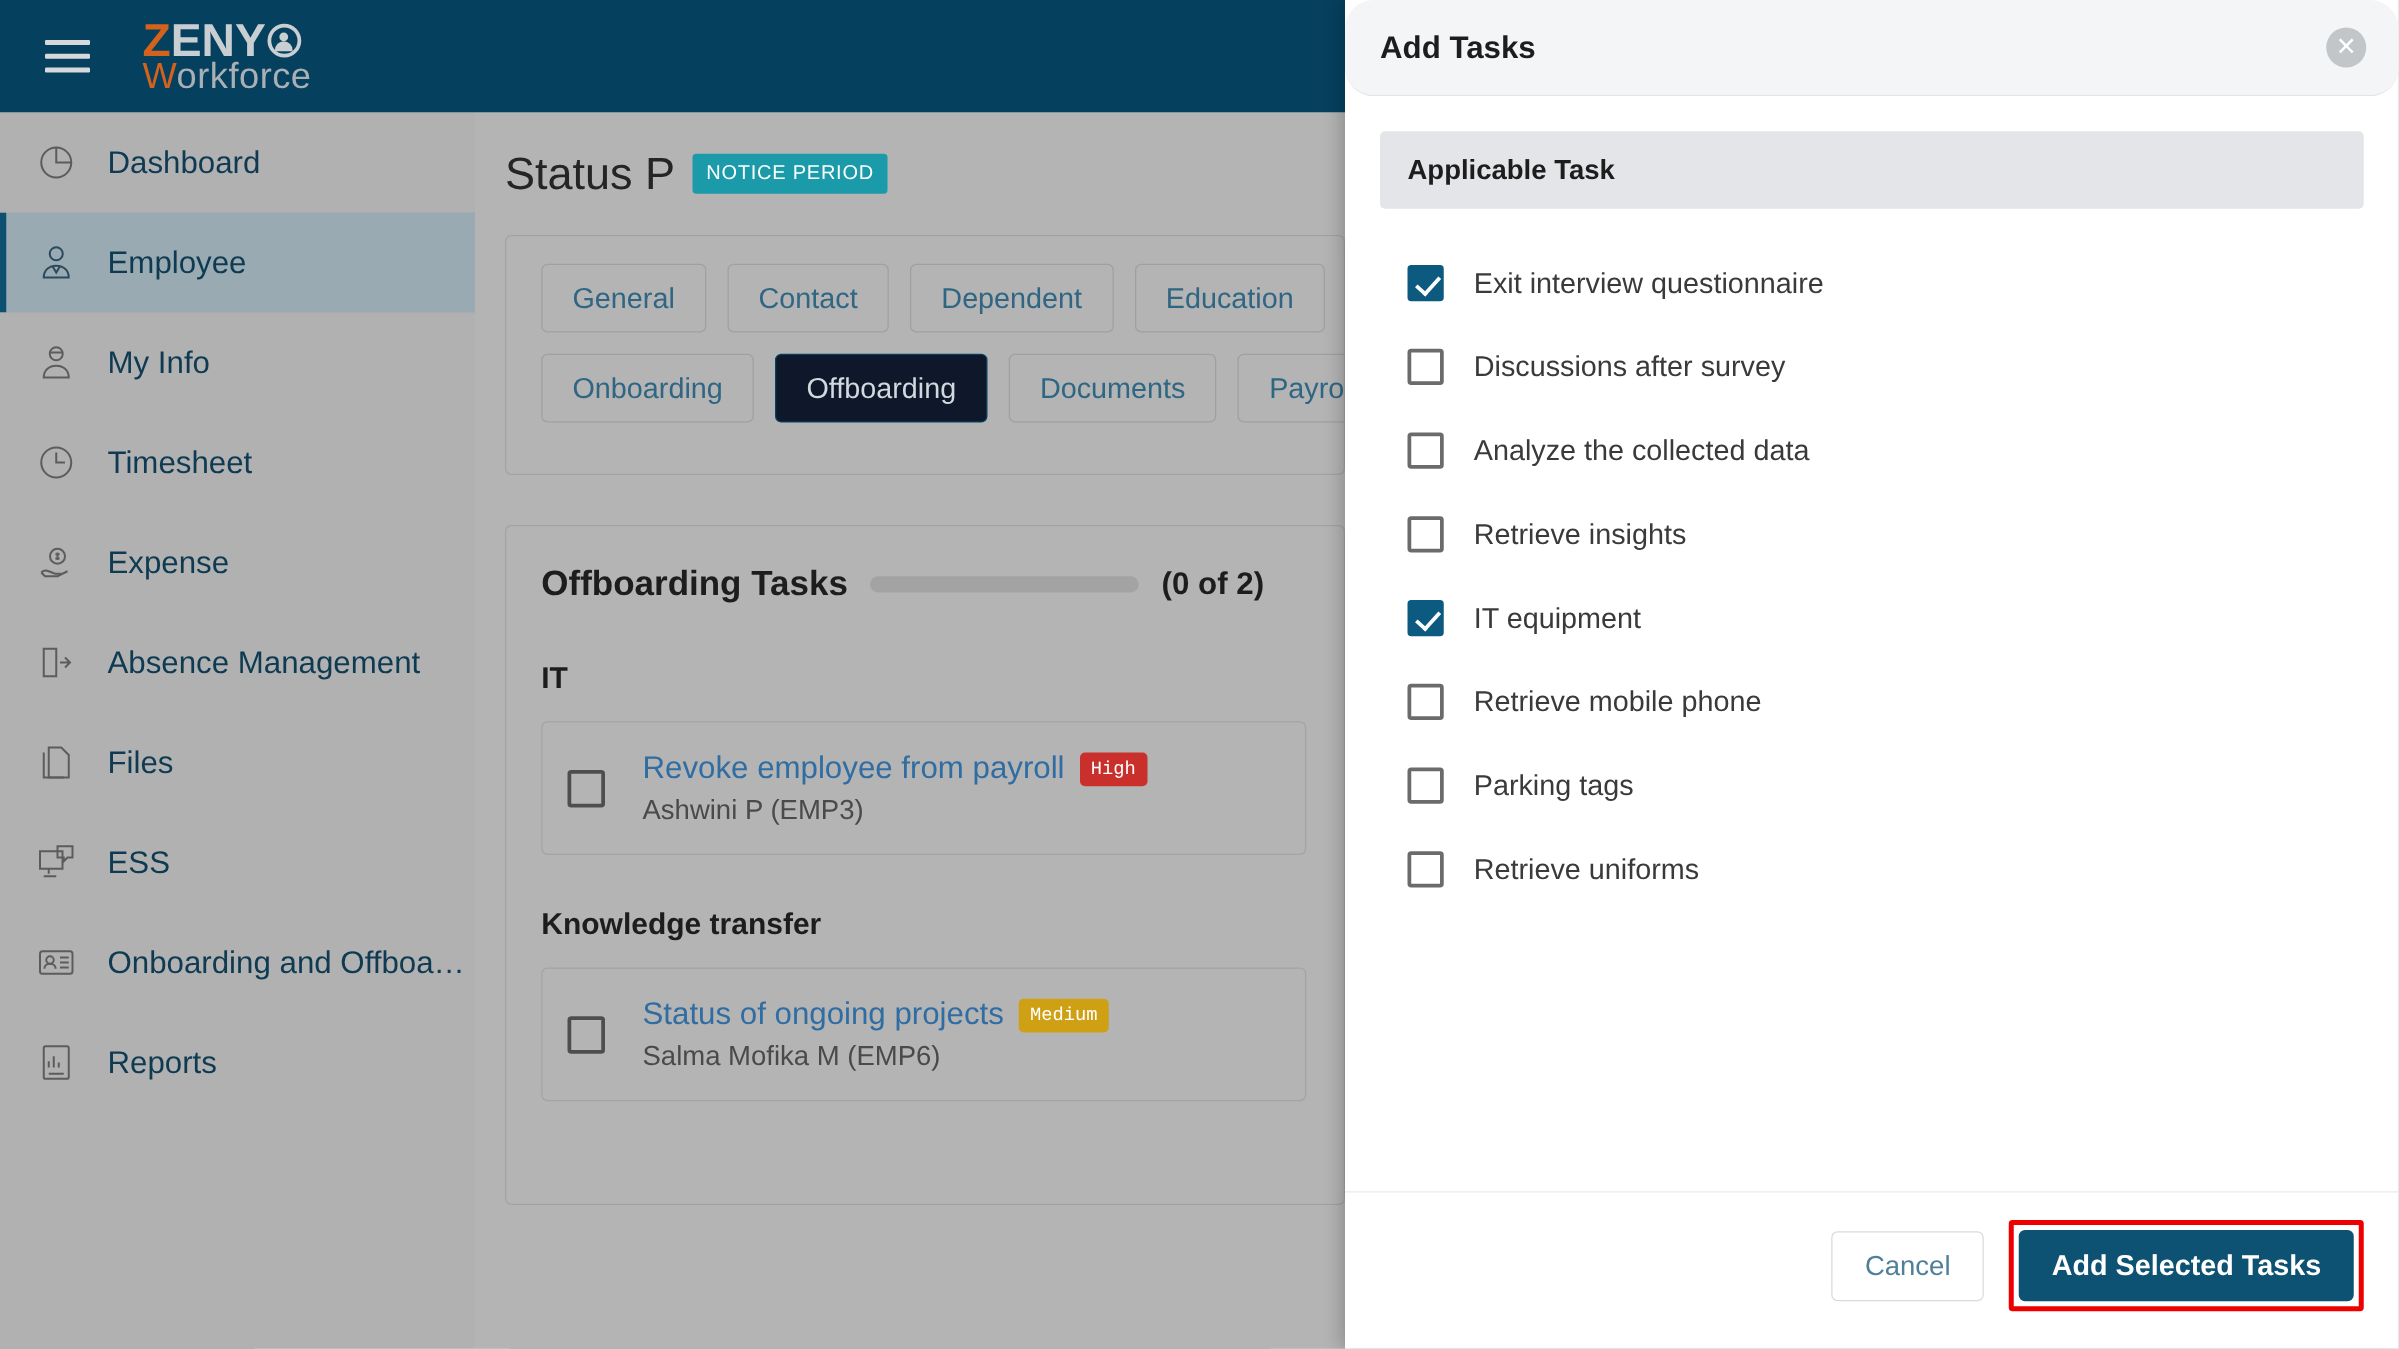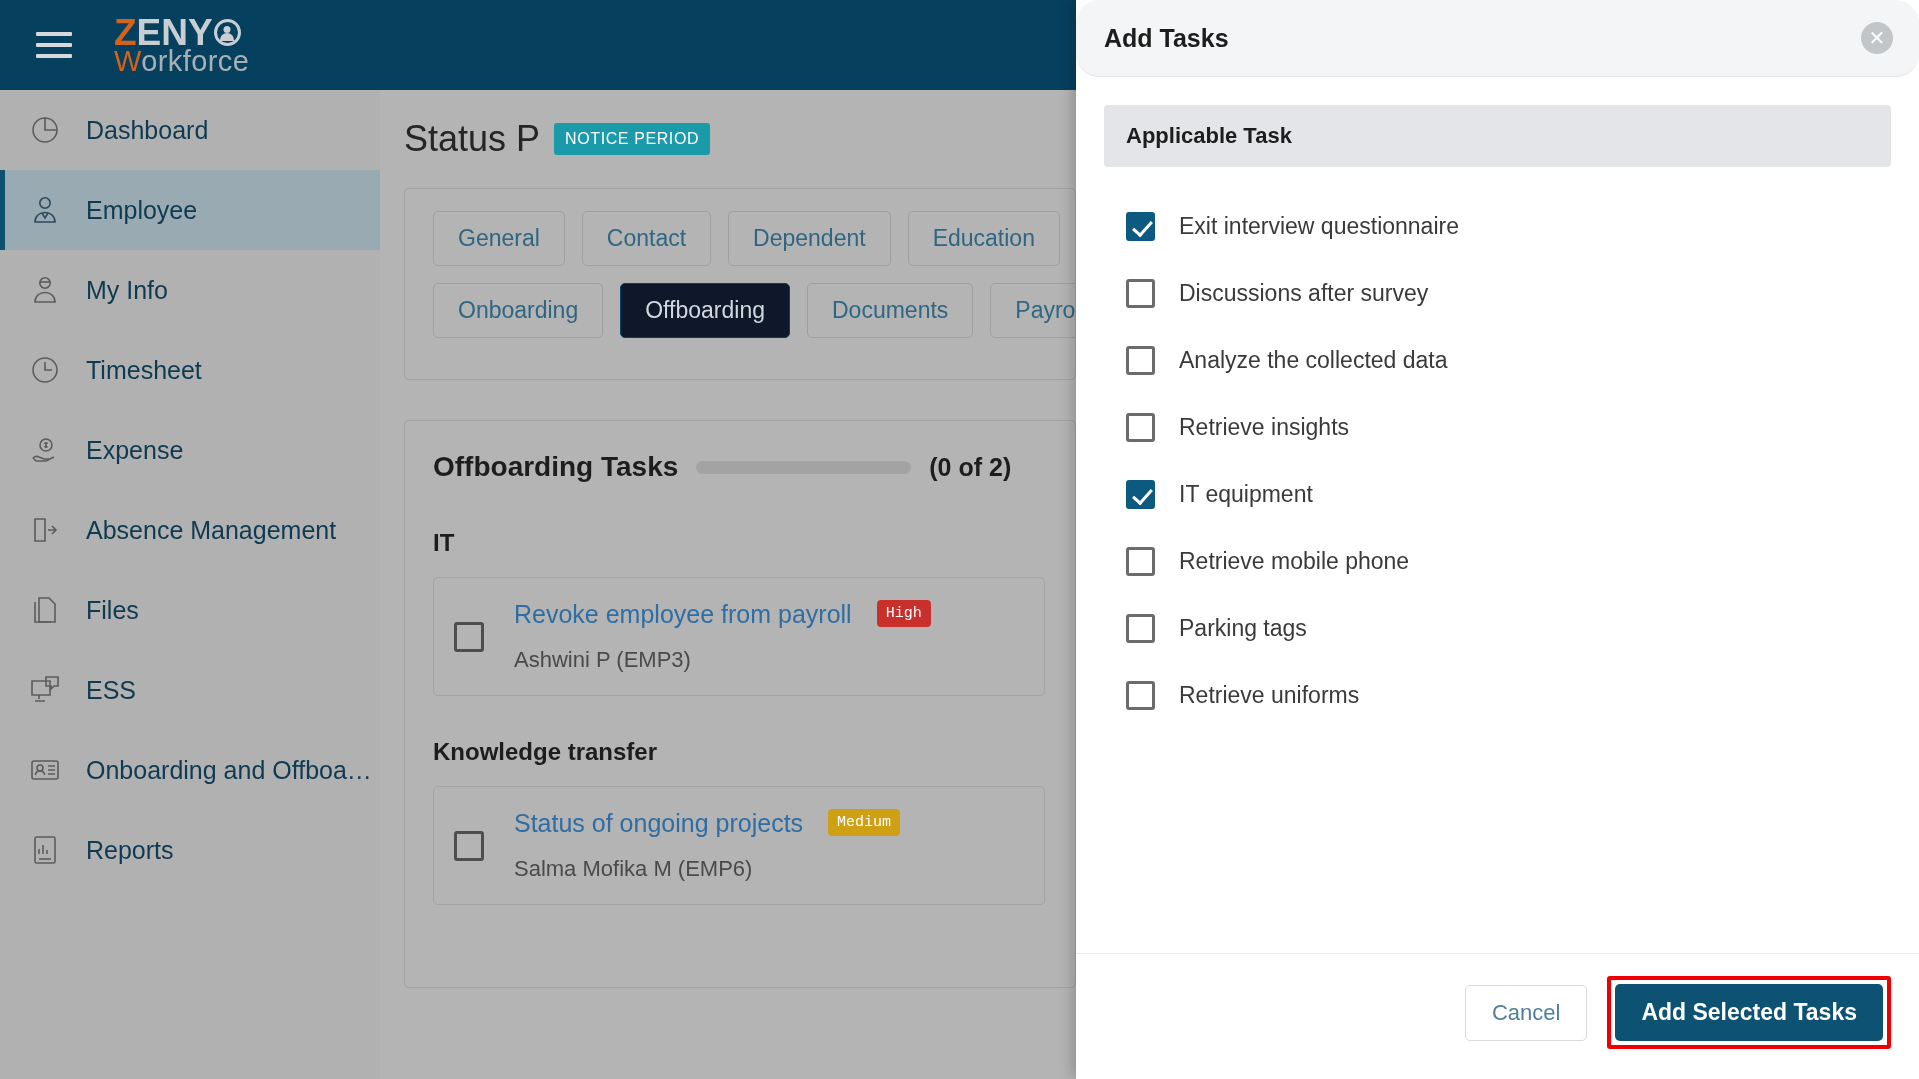--- a/index.html
+++ b/index.html
@@ -138,30 +138,30 @@
   .task-row {
     border: 1px solid #a3a3a3; border-radius: 5px;
     padding: 22px 20px; display: flex; align-items: center; gap: 30px;
     margin-bottom: 42px; min-height: 90px;
   }
   .task-check {
     width: 30px; height: 30px; border: 3px solid #4e4e4e; border-radius: 3px;
     background: transparent; flex: 0 0 30px; cursor: pointer;
   }
   .task-body { display: flex; flex-direction: column; gap: 6px; }
-  .task-line { display: flex; align-items: flex-start; gap: 25px; }
+  .task-line { display: flex; align-items: flex-end; gap: 12px; }
   .task-name { font-size: 25px; color: #2f6da3; cursor: pointer; white-space: nowrap; }
   .prio {
     font-size: 15px; color: #ffffff; padding: 5px 9px; border-radius: 4px;
     font-weight: normal;
     font-family: Liberation Mono, monospace;
   }
   .prio.high { background: #c9302c; }
   .prio.medium { background: #cfa014; }
-  .task-owner { font-size: 22px; color: #4a4a4a; margin-top: 12px; }
+  .task-owner { font-size: 22px; color: #4a4a4a; }
 
   
   .modal {
     position: absolute; top: 0; right: 0;
     width: 843px; height: 1079px;
     background: #ffffff;
     box-shadow: -3px 0 14px rgba(0,0,0,0.22);
     display: flex; flex-direction: column;
   }
   .modal-header {

